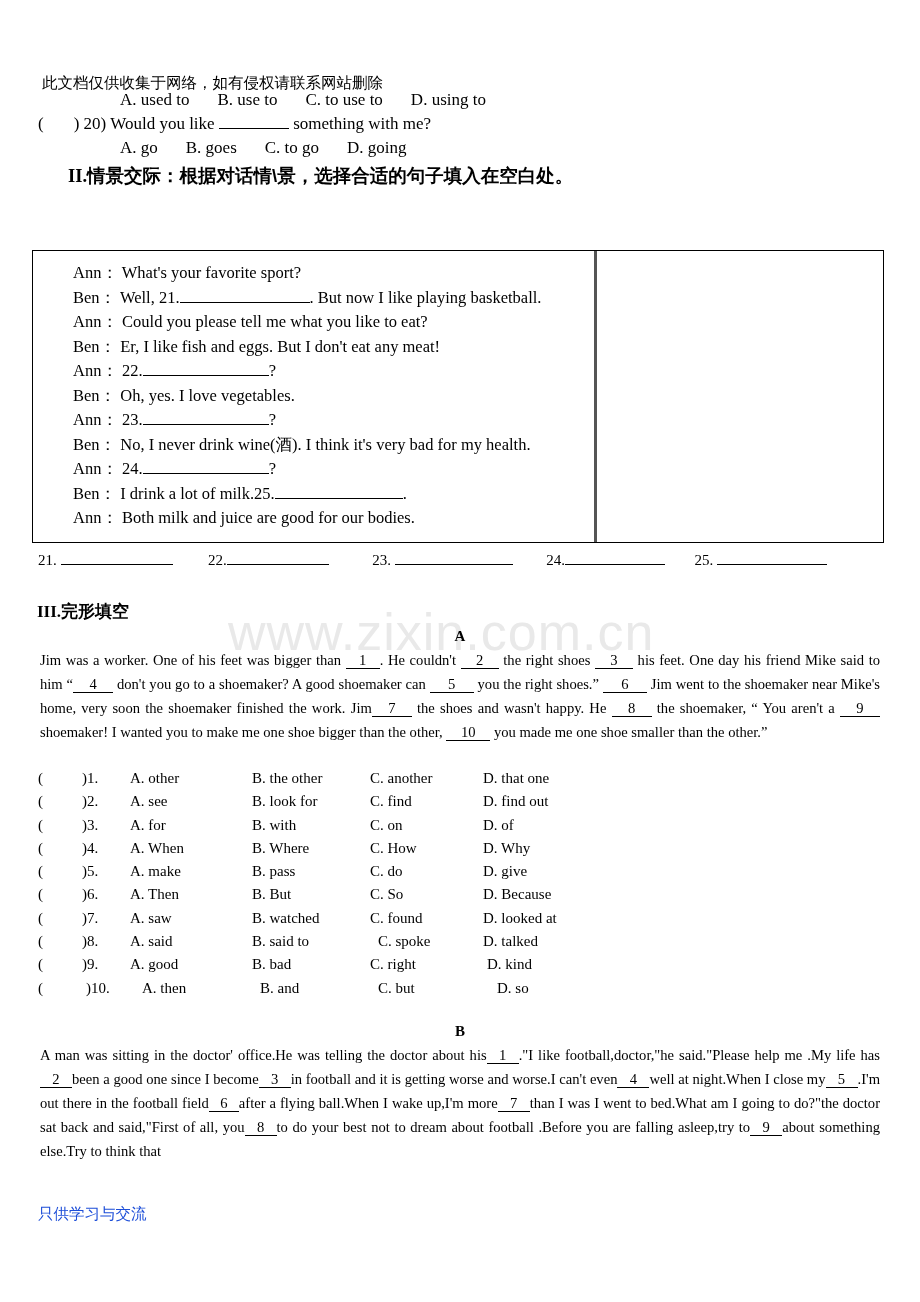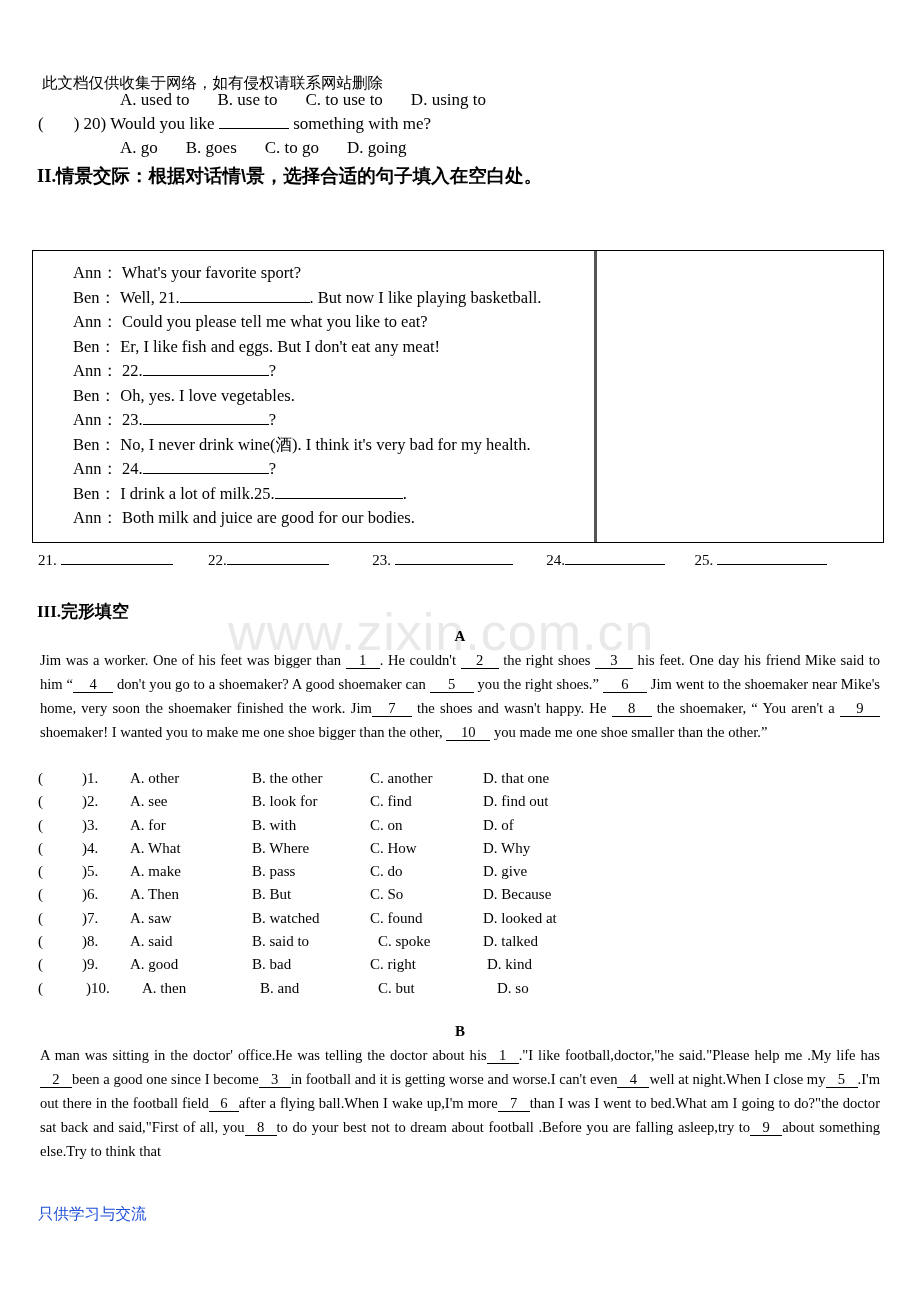--- a/index.html
+++ b/index.html
@@ -97,20 +97,21 @@
     top: 163px;
     font-family: "Liberation Sans", sans-serif;
     font-weight: bold;
     font-size: 18.5px;
     letter-spacing: 0px;
     white-space: nowrap;
   }
   .sec2-heading .rom {
     font-family: "Liberation Serif", serif;
     font-weight: bold;
+    margin-left: 31px;
   }
 
   
   .dlg-table {
     position: absolute;
     left: 32px;
     top: 231px;
     width: 852px;
     height: 293px;
     box-sizing: border-box;
@@ -389,21 +390,21 @@
           <span class="mc-a">A. for</span>
           <span class="mc-b">B. with</span>
           <span class="mc-c">C. on</span>
           <span class="mc-d">D. of</span>
       </div>
 
       <div class="mc-row">
         <span class="mc-paren">(</span>
           <span class="mc-gap"></span>
           <span class="mc-num"><span>)</span><span>4.</span></span>
-          <span class="mc-a">A. What</span>
+          <span class="mc-a">A. When</span>
           <span class="mc-b">B. Where</span>
           <span class="mc-c">C. How</span>
           <span class="mc-d">D. Why</span>
       </div>
 
       <div class="mc-row">
         <span class="mc-paren">(</span>
           <span class="mc-gap"></span>
           <span class="mc-num"><span>)</span><span>5.</span></span>
           <span class="mc-a">A. make</span>

